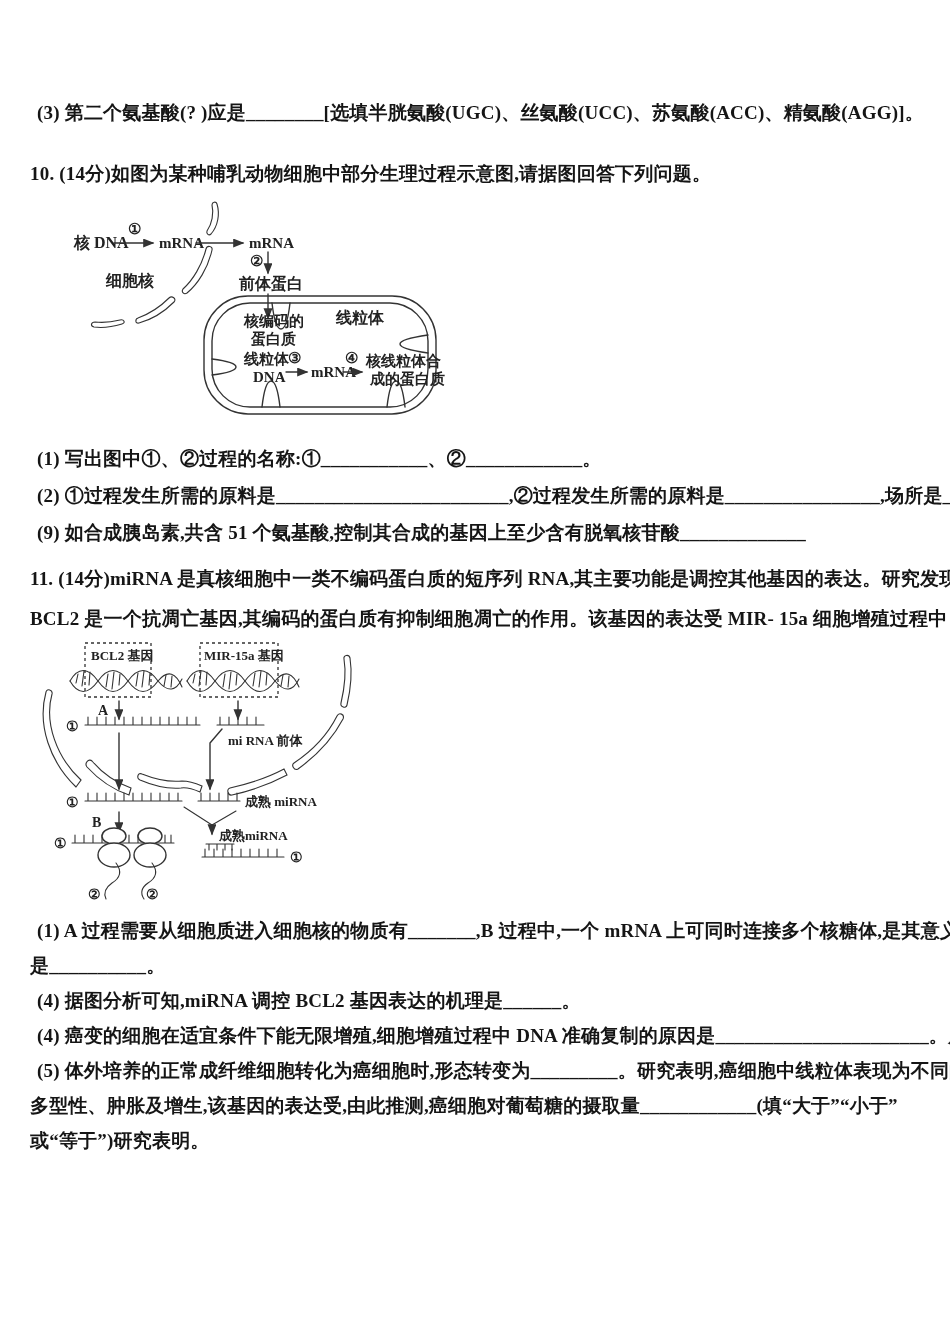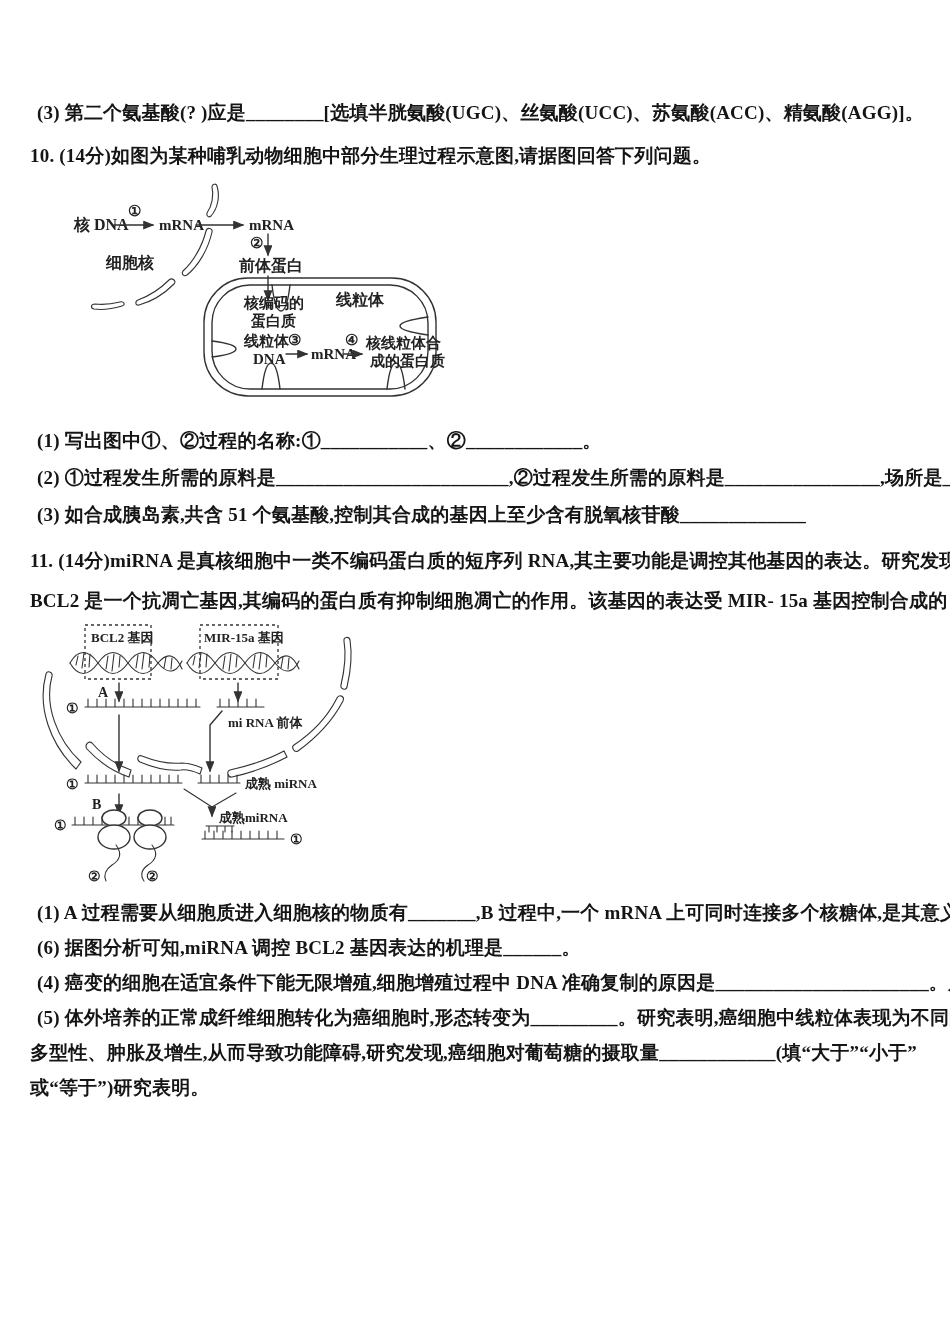--- a/index.html
+++ b/index.html
@@ -9,21 +9,21 @@
     color:#151515;
     font-family:"Liberation Serif","DejaVu Serif",serif;
     font-weight:bold;
   }
   .doc{ width:950px; height:1344px; padding:94px 12px 0 30px; }
   .tline{
     font-size:19px; line-height:37px; white-space:nowrap;
     letter-spacing:0.2px;
   }
   .indent{ padding-left:7px; }
-  .q10-head{ margin-top:6px; }
+  .q10-head{ margin-top:24px; }
   .q11-head .tline{ line-height:40px; }
   .q11-head{ margin-top:8px; }
   .q11-subs .tline{ line-height:35px; }
   .q11-subs{ margin-top:4px; }
   .q10-subs{ margin-top:2px; }
   .diagram1-wrap{ margin:4px 0 2px 24px; }
   .diagram2-wrap{ margin:2px 0 2px 2px; }
   svg{ display:block; }
   svg text{
     font-family:"Liberation Serif","DejaVu Serif",serif;
@@ -98,26 +98,26 @@
       <text x="291" y="167" font-size="15">④</text>
       <line class="stroke" x1="289" y1="176" x2="308" y2="176" marker-end="url(#ah1)"></line>
       <text x="312" y="170" font-size="15">核线粒体合</text>
       <text x="316" y="188" font-size="15">成的蛋白质</text>
     </svg>
   </div>
 
   <div class="q10-subs">
     <div class="tline indent">(1) 写出图中①、②过程的名称:①___________、②____________。</div>
     <div class="tline indent">(2) ①过程发生所需的原料是________________________,②过程发生所需的原料是________________,场所是___</div>
-    <div class="tline indent">(3) 如合成胰岛素,共含 51 个氨基酸,控制其合成的基因上至少含有脱氧核苷酸_____________</div>
+    <div class="tline indent">(9) 如合成胰岛素,共含 51 个氨基酸,控制其合成的基因上至少含有脱氧核苷酸_____________</div>
   </div>
 
   <div class="q11-head">
     <div class="tline">11. (14分)miRNA 是真核细胞中一类不编码蛋白质的短序列 RNA,其主要功能是调控其他基因的表达。研究发现,</div>
-    <div class="tline">BCL2 是一个抗凋亡基因,其编码的蛋白质有抑制细胞凋亡的作用。该基因的表达受 MIR- 15a 基因控制合成的</div>
+    <div class="tline">BCL2 是一个抗凋亡基因,其编码的蛋白质有抑制细胞凋亡的作用。该基因的表达受 MIR- 15a 细胞增殖过程中</div>
   </div>
 
   <div class="diagram2-wrap">
     <svg width="330" height="268" viewBox="0 0 330 268">
       <defs>
         <marker id="ah2" markerWidth="9" markerHeight="8" refX="7" refY="3.2" orient="auto">
           <path d="M0,0 L8,3.2 L0,6.4 Z" fill="#333"></path>
         </marker>
       </defs>
 
@@ -189,20 +189,21 @@
       </g>
       <path class="stroke-thin" d="M84,222 Q93,234 80,242 Q70,249 74,258"></path>
       <path class="stroke-thin" d="M120,222 Q129,234 116,242 Q106,249 112,258"></path>
       <text x="56" y="258" font-size="14">②</text>
       <text x="114" y="258" font-size="14">②</text>
     </svg>
   </div>
 
   <div class="q11-subs">
     <div class="tline indent">(1) A 过程需要从细胞质进入细胞核的物质有_______,B 过程中,一个 mRNA 上可同时连接多个核糖体,是其意义</div>
-    <div class="tline indent">(6) 据图分析可知,miRNA 调控 BCL2 基因表达的机理是______。</div>
+    <div class="tline">是__________。</div>
+    <div class="tline indent">(4) 据图分析可知,miRNA 调控 BCL2 基因表达的机理是______。</div>
     <div class="tline indent">(4) 癌变的细胞在适宜条件下能无限增殖,细胞增殖过程中 DNA 准确复制的原因是______________________。原癌</div>
     <div class="tline indent">(5) 体外培养的正常成纤维细胞转化为癌细胞时,形态转变为_________。研究表明,癌细胞中线粒体表现为不同的</div>
-    <div class="tline">多型性、肿胀及增生,从而导致功能障碍,研究发现,癌细胞对葡萄糖的摄取量____________(填“大于”“小于”</div>
+    <div class="tline">多型性、肿胀及增生,该基因的表达受,由此推测,癌细胞对葡萄糖的摄取量____________(填“大于”“小于”</div>
     <div class="tline">或“等于”)研究表明。</div>
   </div>
 
 </div>
 
 </body></html>

